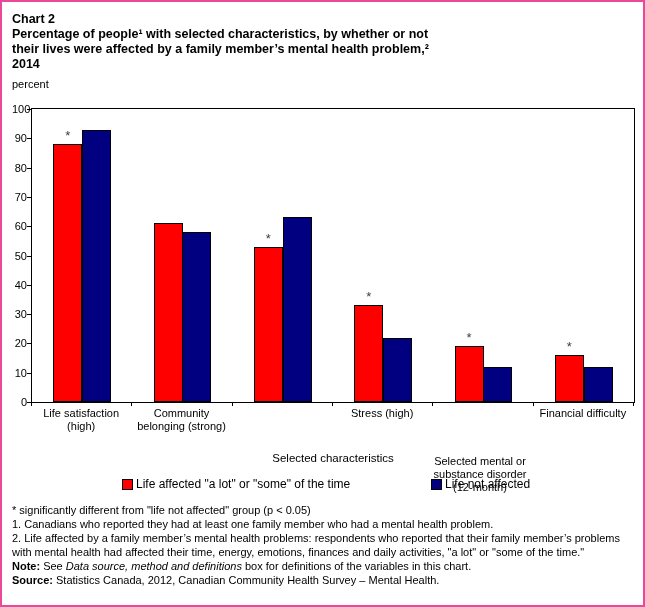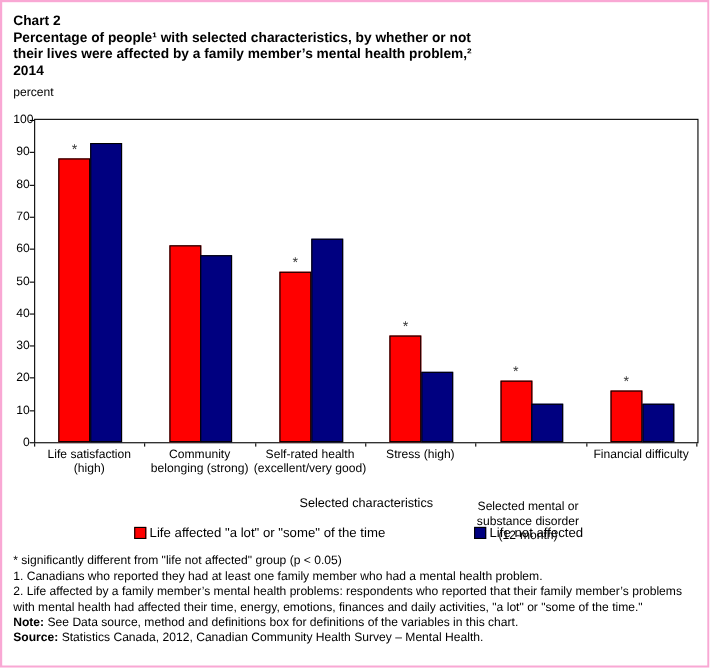--- a/index.html
+++ b/index.html
@@ -1,18 +1,18 @@
 <!DOCTYPE html>
 <html><head>
 <meta charset="utf-8">
 <style>
   html,body{margin:0;padding:0;background:#fff;}
   .page{
     width:645px;height:607px;box-sizing:border-box;
-    border:2px solid #f9a8d4;background:#fff;
+    border:2px solid #ec4899;background:#fff;
     padding:10px 10px 2px 10px;
     font-family:"Liberation Sans","DejaVu Sans",sans-serif;
     color:#000;position:relative;overflow:hidden;
   }
   .hdr-line{font-weight:bold;font-size:12.5px;line-height:15px;}
   .axis-unit{font-size:11px;line-height:13px;margin-top:6px;}
   .chart-region{position:relative;height:404px;margin-top:3px;}
   .plot{
     position:absolute;left:19px;top:14px;width:604px;height:295px;
     border:1px solid #000;box-sizing:border-box;background:#fff;
@@ -29,21 +29,21 @@
   .catlab{position:absolute;top:313px;width:220px;text-align:center;
           font-size:11px;line-height:13px;white-space:pre;}
   .xaxis-title{position:absolute;top:358px;left:19px;width:604px;
                text-align:center;font-size:11.5px;}
   .legend-item{position:absolute;top:384px;display:flex;align-items:center;
                gap:3px;font-size:12px;line-height:13px;}
   .swatch{width:9px;height:9px;border:1px solid #000;box-sizing:content-box;flex:0 0 auto;}
   .footnotes{margin-top:5px;font-size:11px;line-height:14px;}
   .footnotes p{margin:0;}
   .footnotes .b{font-weight:bold;}
-  .footnotes .i{}
+  .footnotes .i{font-style:italic;}
 </style>
 </head>
 <body>
 
 <div class="page">
   <div class="hdr-line">Chart 2</div>
   <div class="hdr-line">Percentage of people¹ with selected characteristics, by whether or not</div>
   <div class="hdr-line">their lives were affected by a family member’s mental health problem,²</div>
   <div class="hdr-line">2014</div>
   <div class="axis-unit">percent</div>
@@ -115,22 +115,20 @@
       <div class="xtick" style="left: 119px; top: 309px;"></div>
       <div class="xtick" style="left: 220px; top: 309px;"></div>
       <div class="xtick" style="left: 320px; top: 309px;"></div>
       <div class="xtick" style="left: 420px; top: 309px;"></div>
       <div class="xtick" style="left: 521px; top: 309px;"></div>
       <div class="xtick" style="left: 621px; top: 309px;"></div>
       <div class="catlab" style="left: -40.8333px;">Life satisfaction
 (high)</div>
       <div class="catlab" style="left: 59.5px;">Community
 belonging (strong)</div>
-      <div class="catlab" style="left: 159.833px;">Self-rated health
-(excellent/very good)</div>
       <div class="catlab" style="left: 260.167px;">Stress (high)</div>
       <div class="catlab" style="left: 358px; margin-top: 48px;">Selected mental or
 substance disorder
 (12-month)</div>
       <div class="catlab" style="left: 460.833px;">Financial difficulty</div>
     </div>
 
   <div class="footnotes">
     <p>* significantly different from "life not affected" group (p &lt; 0.05)</p>
     <p>1. Canadians who reported they had at least one family member who had a mental health problem.</p>

